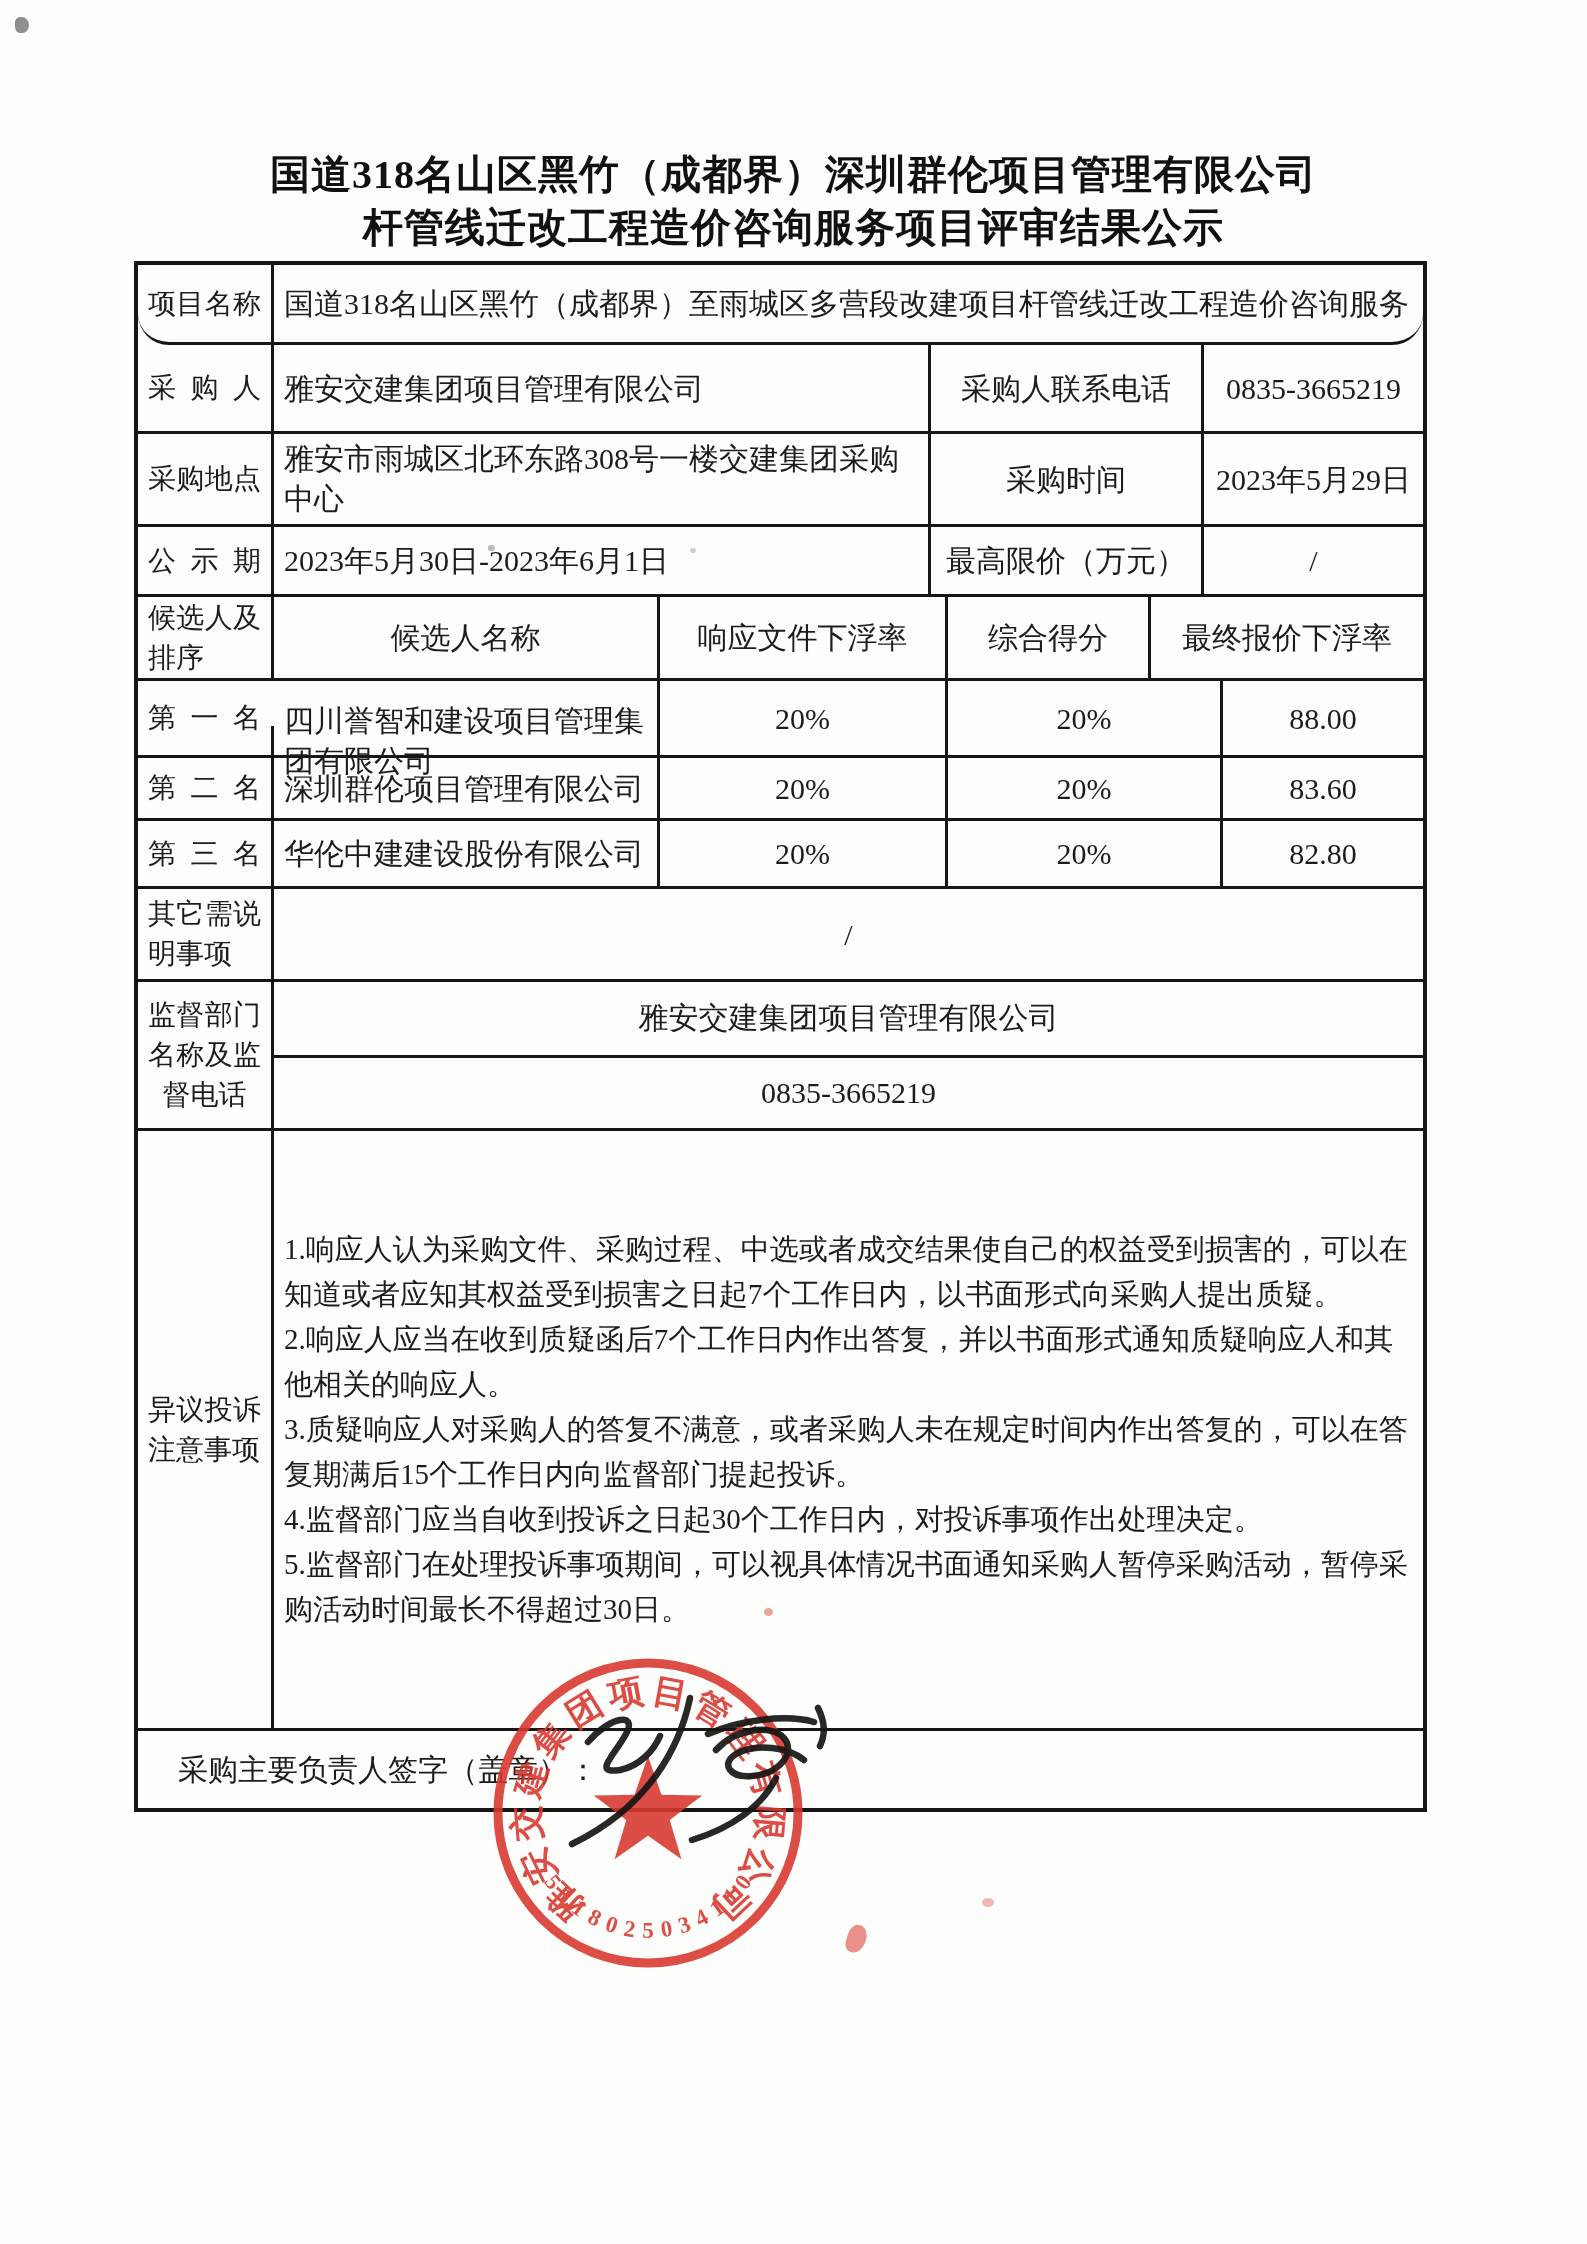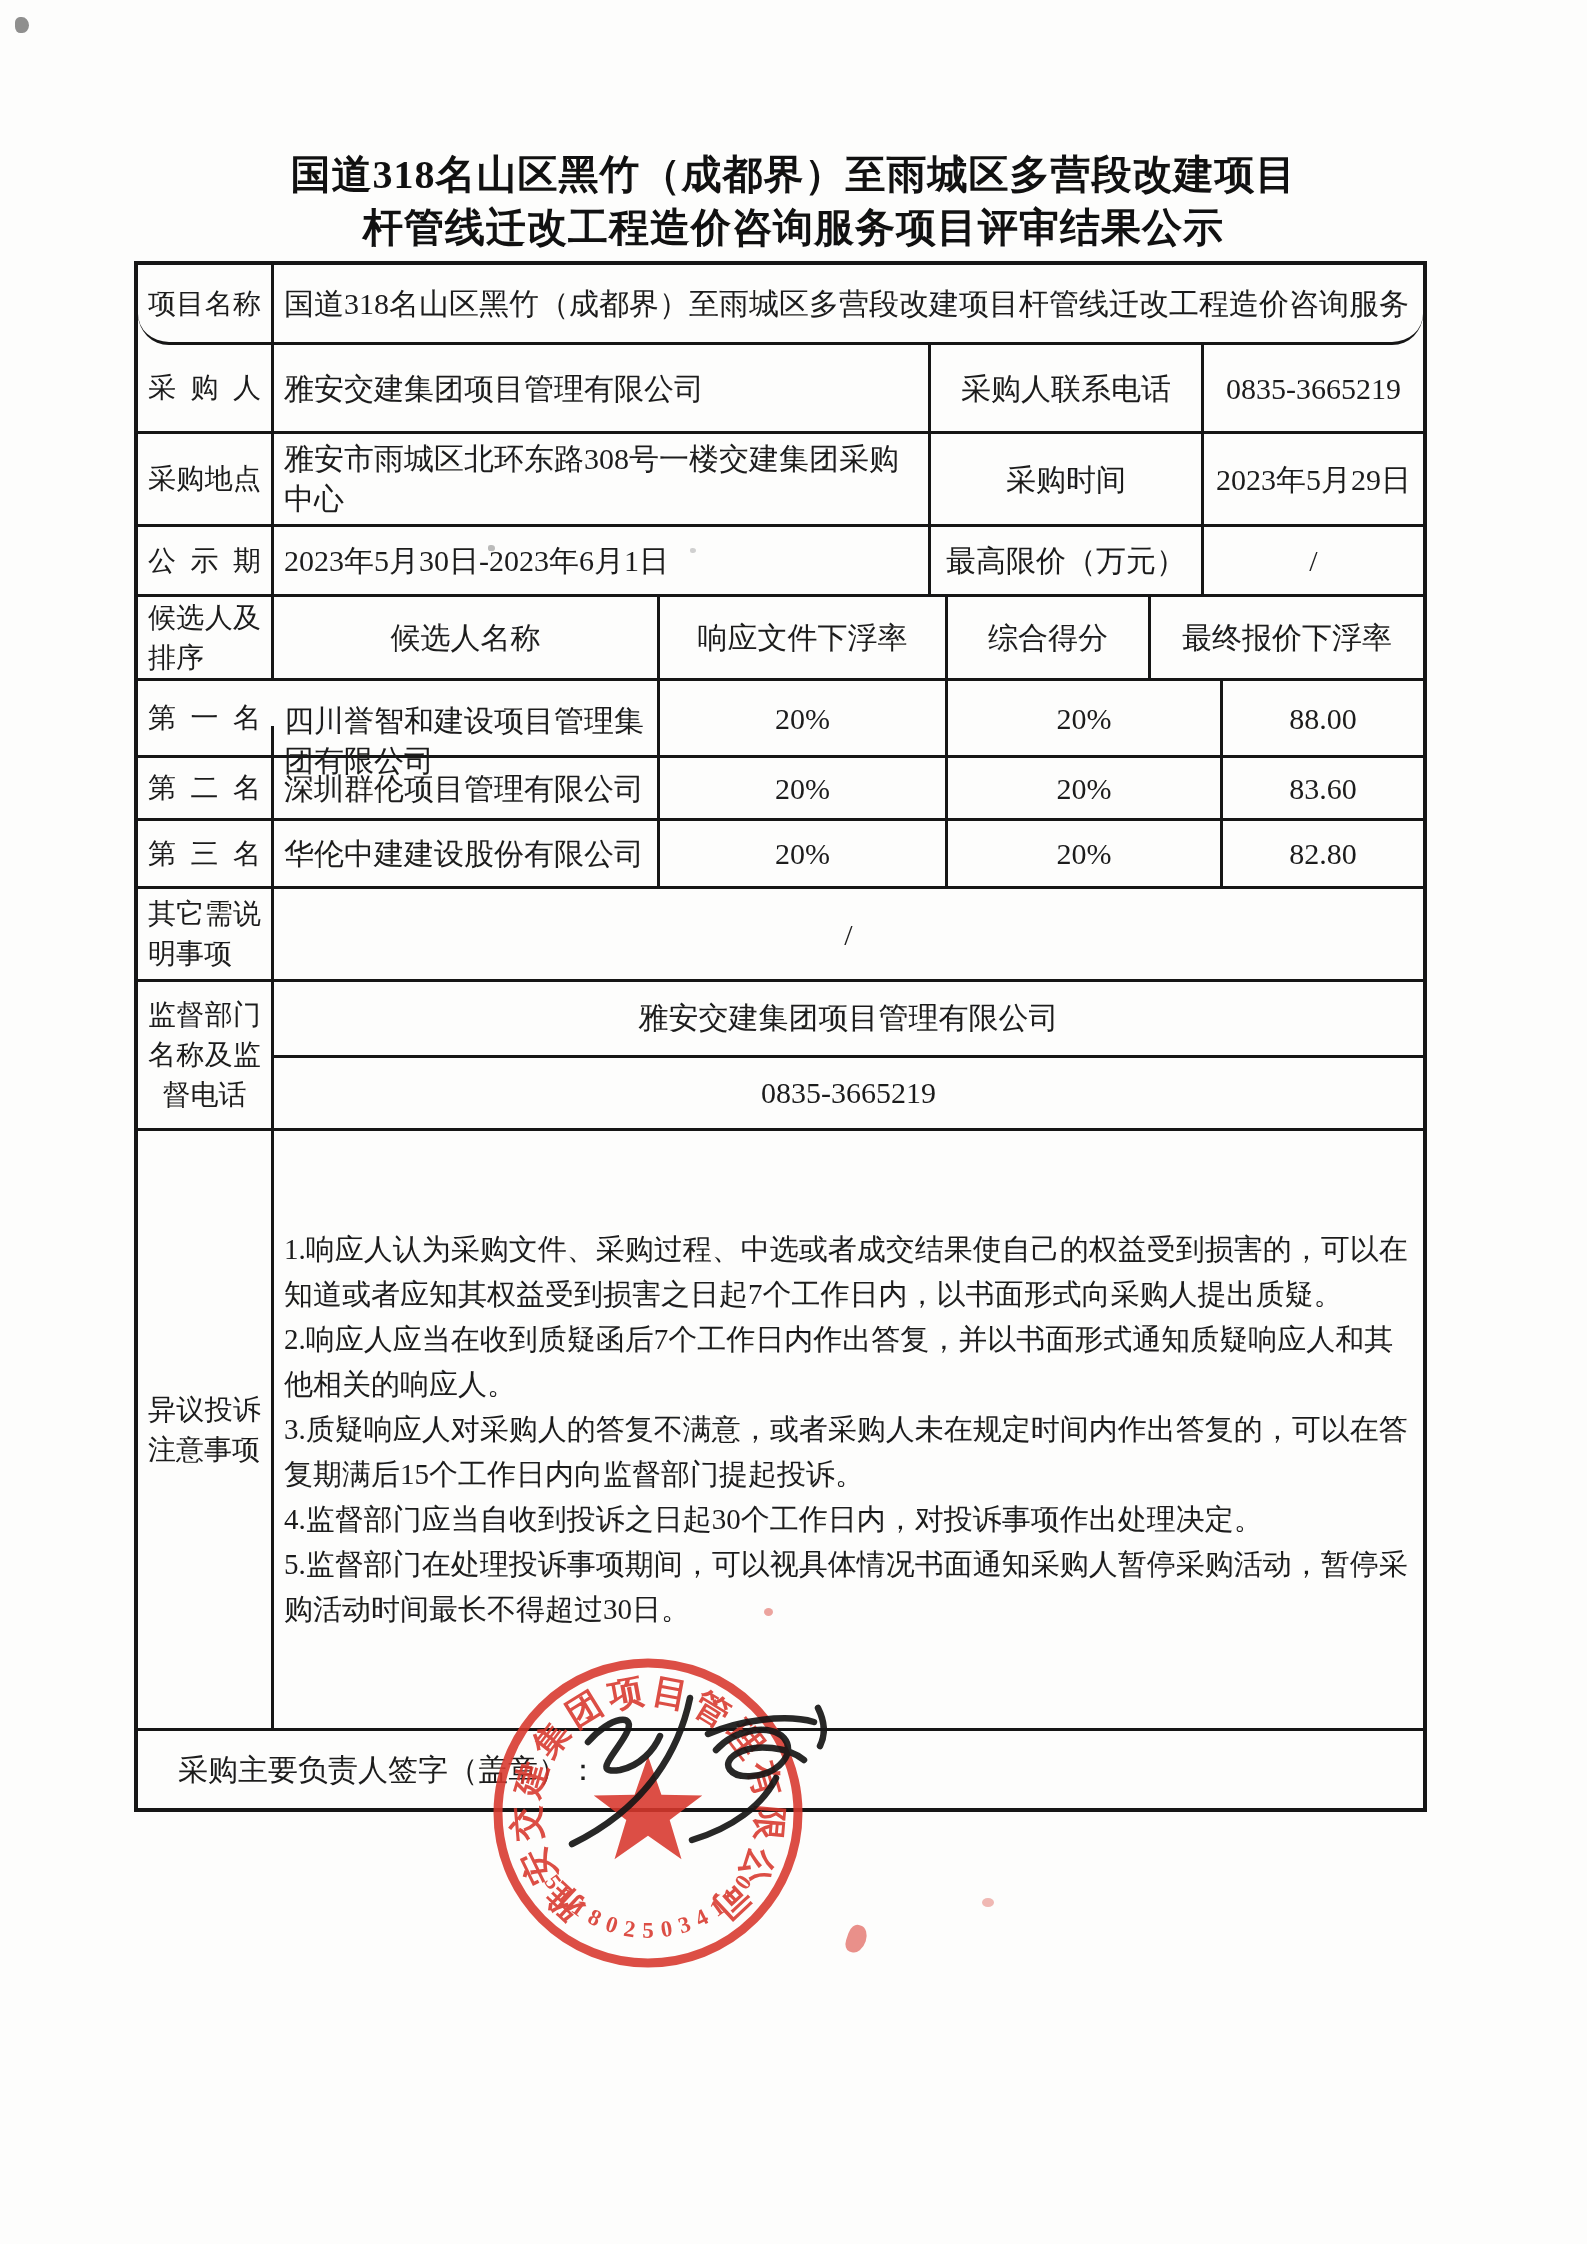--- a/index.html
+++ b/index.html
@@ -58,21 +58,21 @@
 </head>
 <body>
 
 <div id="page">
 
   <div class="grayspeck" style="left:15px;top:17px;width:14px;height:16px;opacity:.75;"></div>
   <div class="grayspeck" style="left:488px;top:545px;width:7px;height:6px;opacity:.45;"></div>
   <div class="grayspeck" style="left:690px;top:548px;width:6px;height:5px;opacity:.3;"></div>
 
   <div id="doc-title">
-    <div>国道318名山区黑竹（成都界）至雨城区多营段改建项目</div>
+    <div>国道318名山区黑竹（成都界）深圳群伦项目管理有限公司</div>
     <div>杆管线迁改工程造价咨询服务项目评审结果公示</div>
   </div>
 
   <div id="main-table">
 
     <div class="trow" style="height:80px;border-radius:31px;">
       <div class="tcell lblcol">
           <span class="lbl">项目名称</span>
         </div>
       <div class="tcell grow">国道318名山区黑竹（成都界）至雨城区多营段改建项目杆管线迁改工程造价咨询服务</div>

